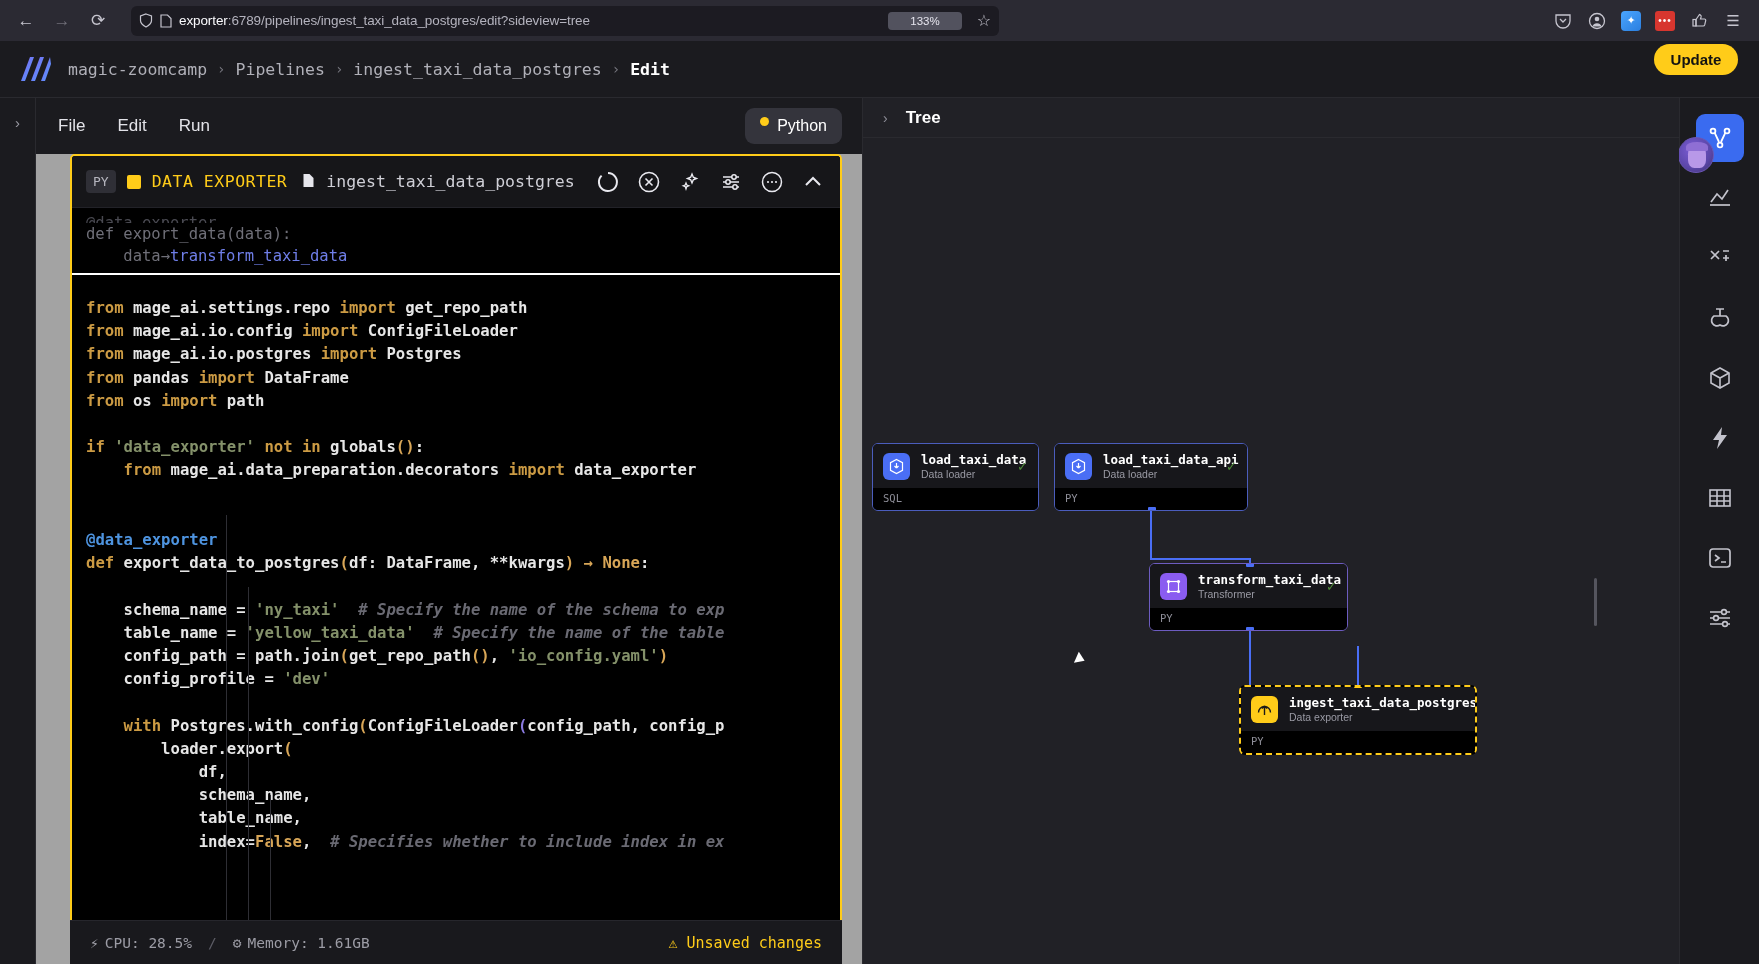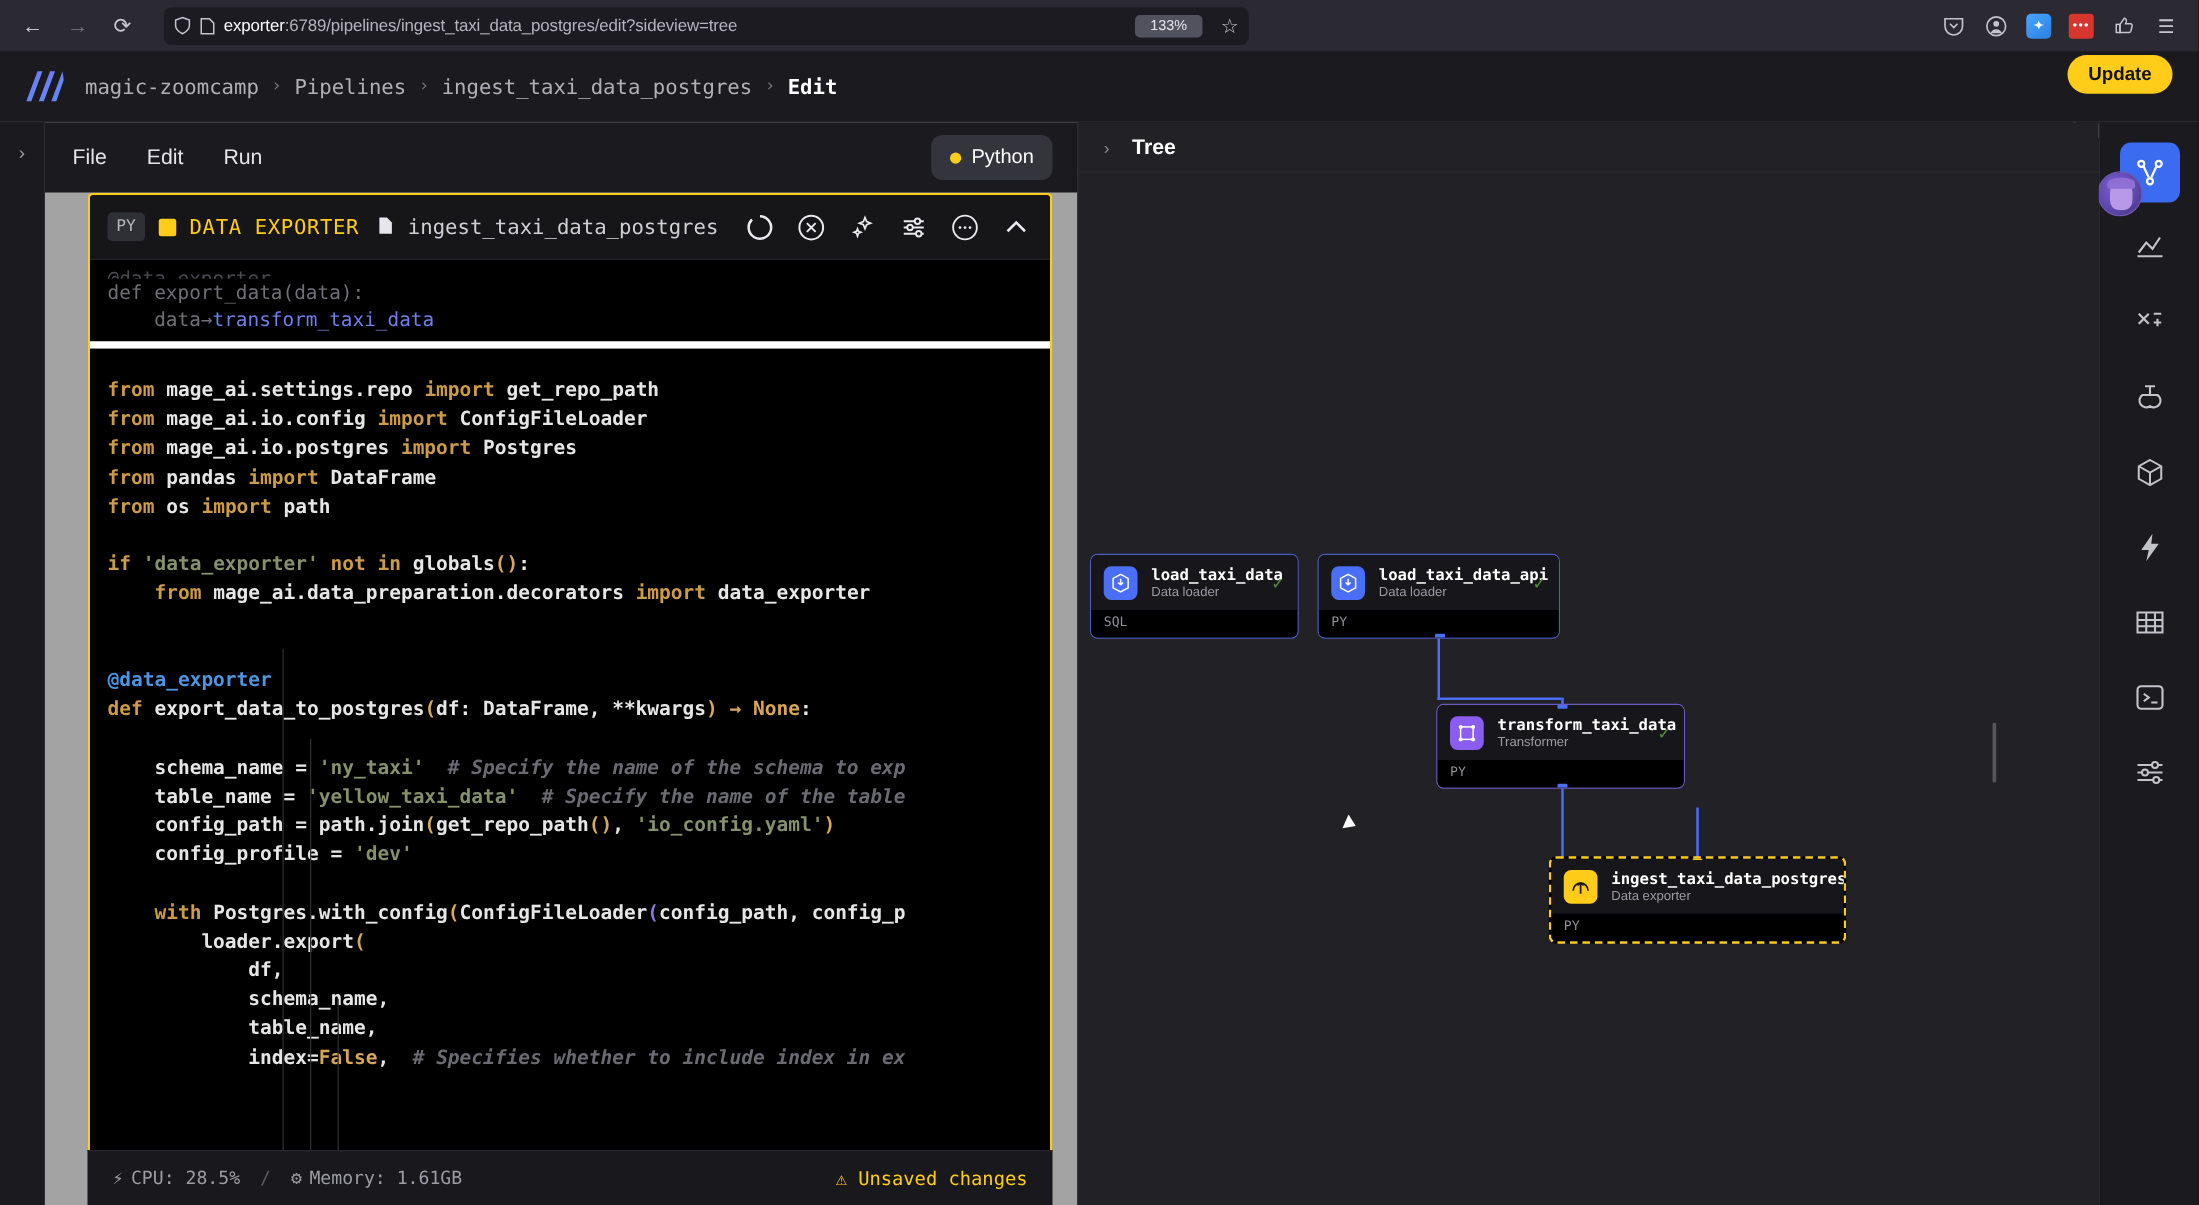--- a/index.html
+++ b/index.html
@@ -26,21 +26,21 @@
     background: #1c1b22; border-radius: 6px; display: flex; align-items: center;
     padding: 0 8px; gap: 7px;
   }
   .urlbar .shield, .urlbar .page-ico { color: #b8b7c2; display:flex; align-items:center; }
   .url-text { color: #d8d7e0; font-size: 13.5px; white-space: nowrap;
     font-family: "Liberation Sans", sans-serif; letter-spacing: -0.1px; }
   .url-text .host { color: #fbfbfe; }
   .url-text .dim { color: #b4b3be; }
   .zoom-badge {
     margin-left: auto; background: #52525e; color: #e6e5ee; font-size: 11.5px;
-    border-radius: 4px; padding: 2px 12px; line-height: 14px;
+    border-radius: 4px; padding: 2px 22px; line-height: 14px;
   }
   .star { margin-left: 8px; color: #c6c5cf; font-size: 16px; }
   .ext-icons { margin-left: auto; display: flex; align-items: center; gap: 14px; padding-right: 6px; }
   .ext-ico { width: 20px; height: 20px; display:flex; align-items:center; justify-content:center;
     color: #c6c5cf; font-size: 15px; }
   .ext-ico.blue { background: linear-gradient(140deg,#4aa5ff,#2b7fe0); border-radius: 4px; color:#fff; font-size:11px; }
   .ext-ico.red { background: #d7362f; border-radius: 3px; color: #fff; font-size: 10px; letter-spacing:1px;}
 
   
   .mage-header {
@@ -82,42 +82,42 @@
     padding-top: 16px; display: flex; flex-direction: column; align-items: center;
   }
   .rail-chevron { color: #9a9aa3; font-size: 15px; }
 
   
   .editor-col { width: 826px; background: #a3a3a3; position: relative; display: flex; flex-direction: column; }
   .menu-row { height: 56px; display: flex; align-items: center; padding-left: 22px; gap: 32px; background:#1b1b1f;}
   .menu-item { color: #e3e3e8; font-size: 17px; cursor: pointer; }
   .kernel-pill {
     margin-left: auto; margin-right: 20px; background: #34343c; border-radius: 9px;
-    padding: 9px 15px; display: flex; align-items: center; gap: 8px; color: #fff; font-size: 16px;
+    padding: 9px 15px; display: flex; align-items: flex-start; gap: 8px; color: #fff; font-size: 16px;
   }
   .kernel-dot { width: 9px; height: 9px; border-radius: 50%; background: #ffcc19; }
 
   .block-wrap { margin: 0 20px 0 34px; border: 2px solid #ffcc19; border-bottom: none;
     border-radius: 5px 5px 0 0; flex: 1; display: flex; flex-direction: column; overflow: hidden;
     background: #000; }
   .block-header {
     height: 52px; background: #161619; display: flex; align-items: center; gap: 11px; padding: 0 14px;
     border-bottom: 1px solid #222228;
   }
   .py-chip { background: #2f2f36; color: #b6b6bf; font-size: 13px; padding: 4px 7px; border-radius: 4px;
     font-family: "DejaVu Sans Mono", monospace; }
   .blk-square { width: 14px; height: 14px; background: #ffcc19; border-radius: 2px; }
   .blk-type { color: #ffcc19; font-family: "DejaVu Sans Mono", monospace; font-size: 16.5px; letter-spacing: .5px; }
   .file-ico { color: #e6e6ec; font-size: 14px; margin-left: 4px;}
   .blk-name { color: #cfcfd6; font-family: "DejaVu Sans Mono", monospace; font-size: 16.5px; }
   .blk-actions { margin-left: auto; display: flex; align-items: center; gap: 15px; }
   .act { width: 26px; height: 26px; display: flex; align-items: center; justify-content: center; color: #e9e9ef; }
 
   .ghost-row { background: #000; padding: 4px 0 6px 14px; font-family: "DejaVu Sans Mono", monospace;
-    font-size: 15.5px; border-bottom: 6px solid #ffffff; }
+    font-size: 15.5px; border-bottom: 2px solid #ffffff; }
   .ghost-line { color: #6f6f78; white-space: nowrap; line-height: 22px; }
   .ghost-line.clip { height: 11px; overflow: hidden; color:#4a4a52; }
   .ghost-link { color: #6f7ee8; }
 
   .code-area { flex: 1; background: #000; padding: 22px 0 0 0; overflow: hidden; position: relative; }
   pre.code {
     font-family: "DejaVu Sans Mono", monospace; font-size: 15.6px; line-height: 23.2px;
     color: #e6e6e6; padding-left: 14px; white-space: pre; margin: 0; font-weight: bold;
   }
   .kw   { color: #cc9b44; }

